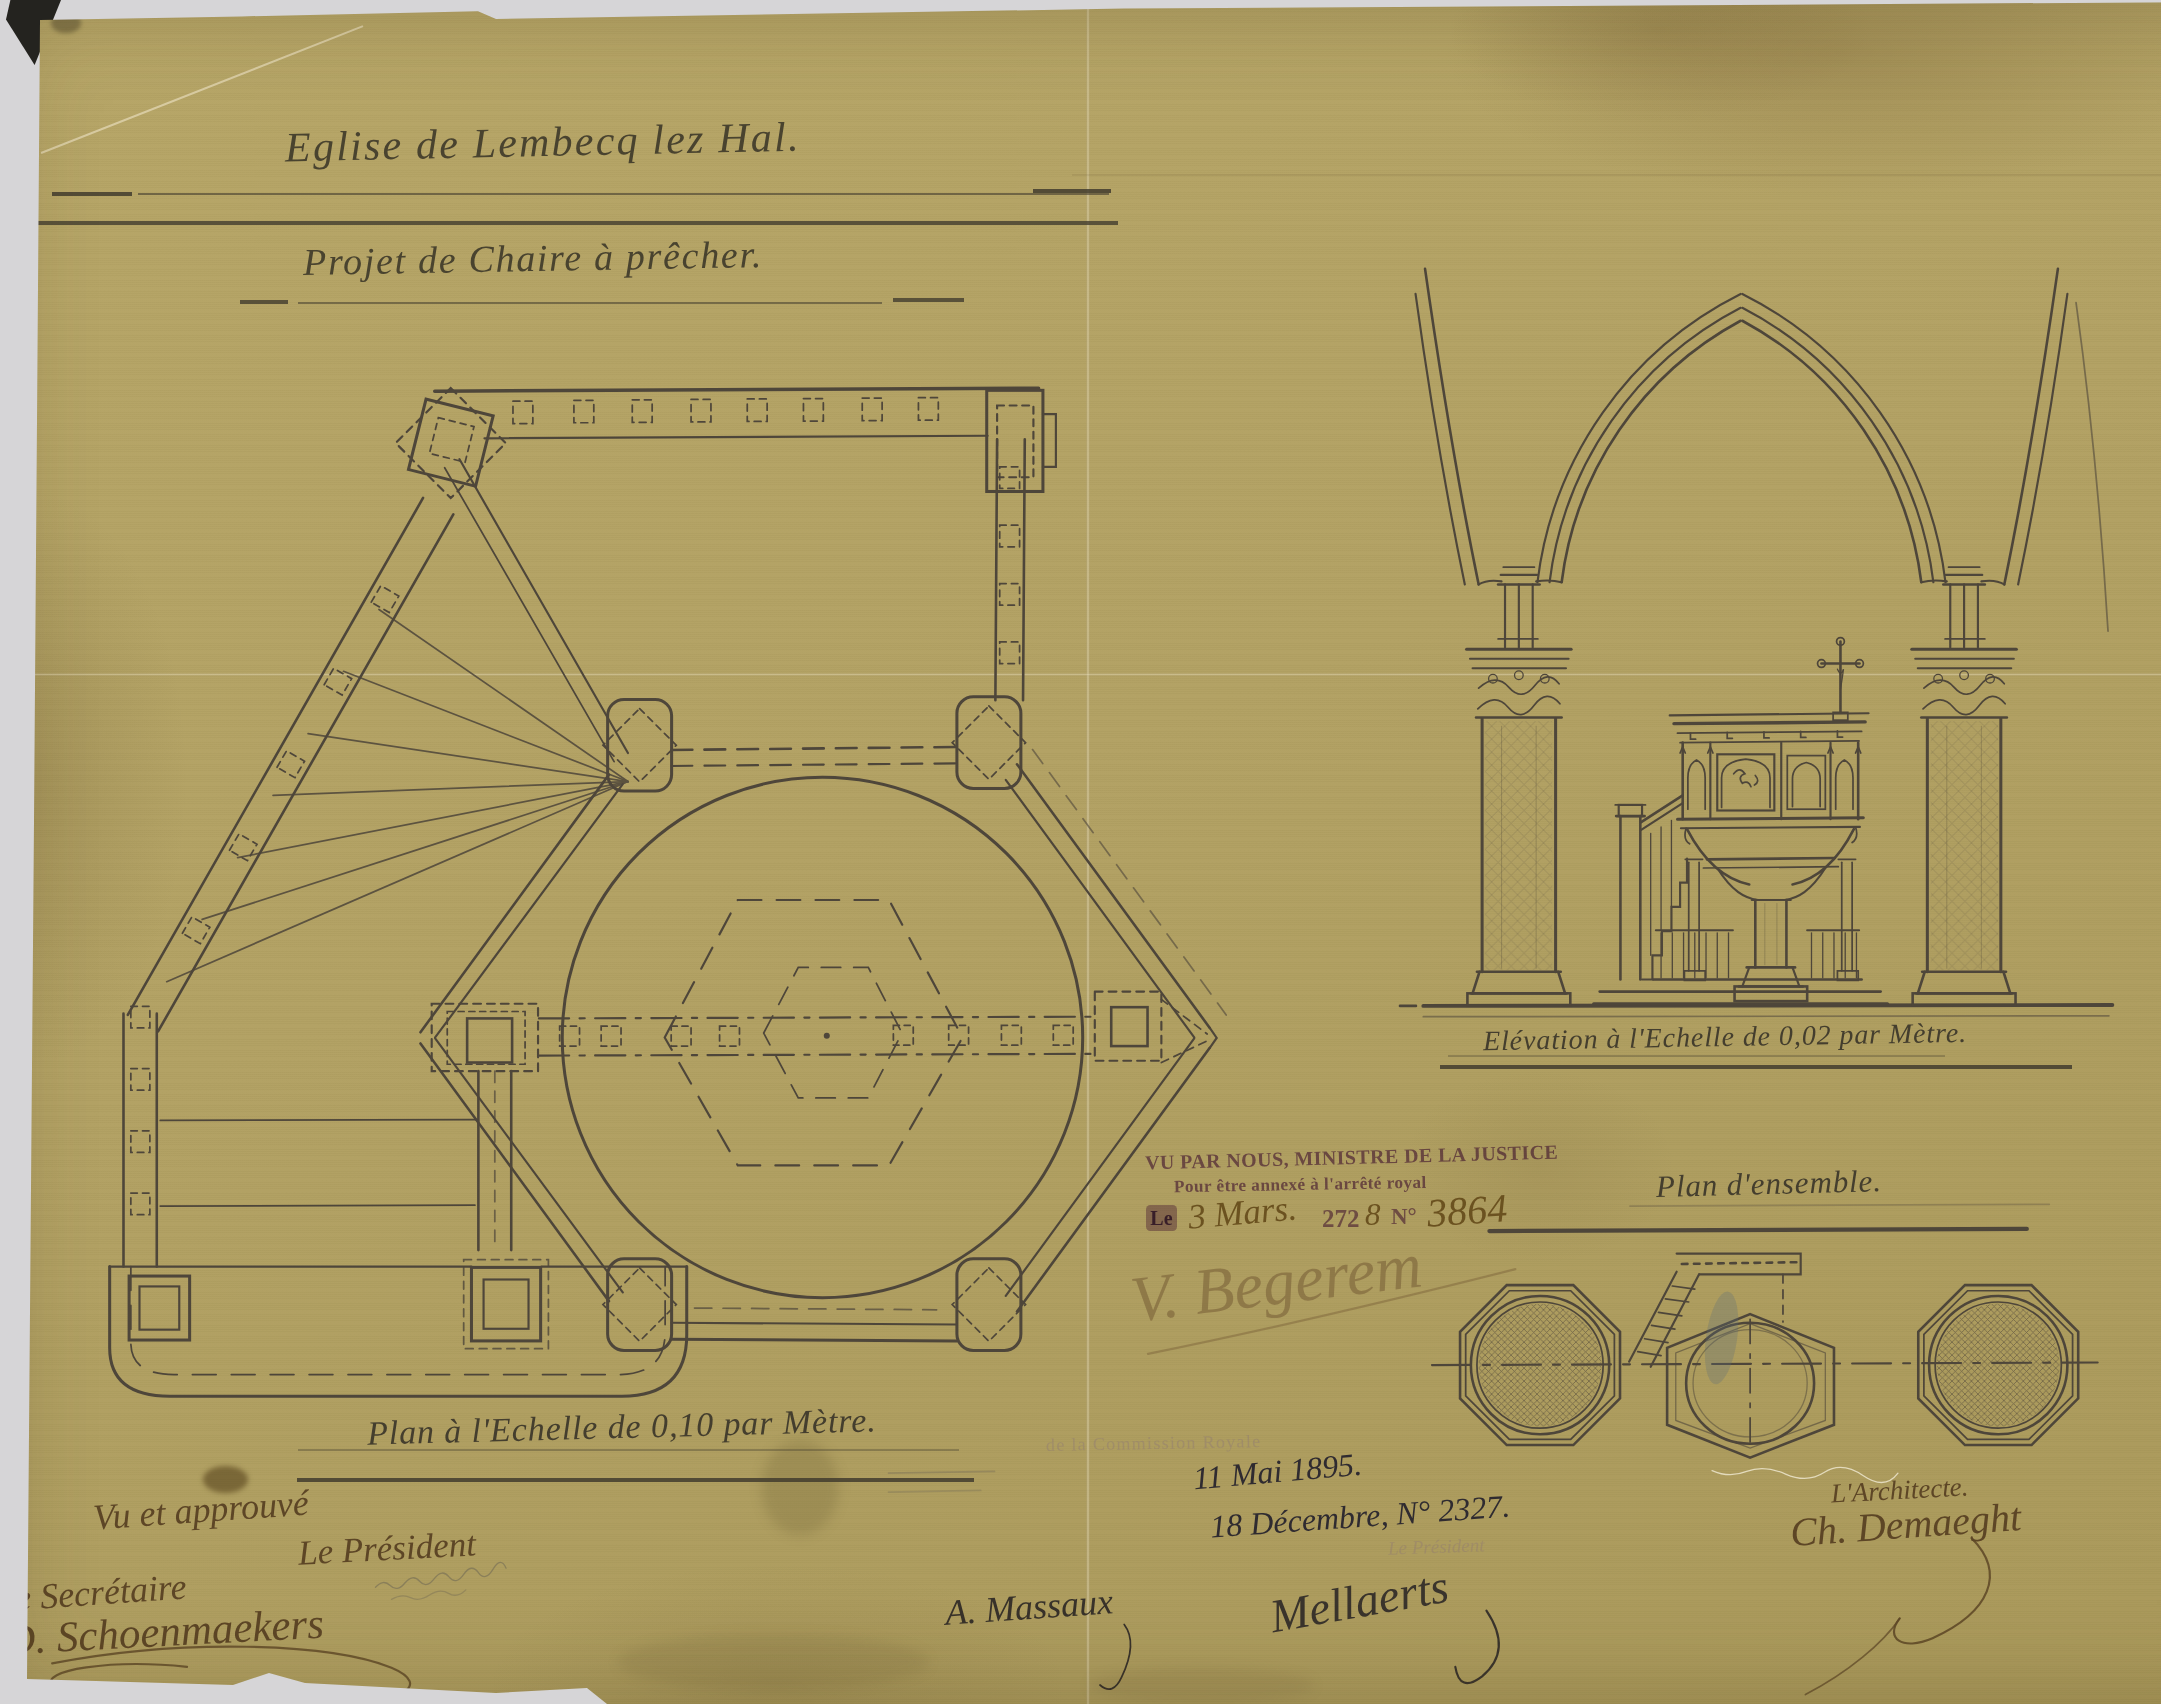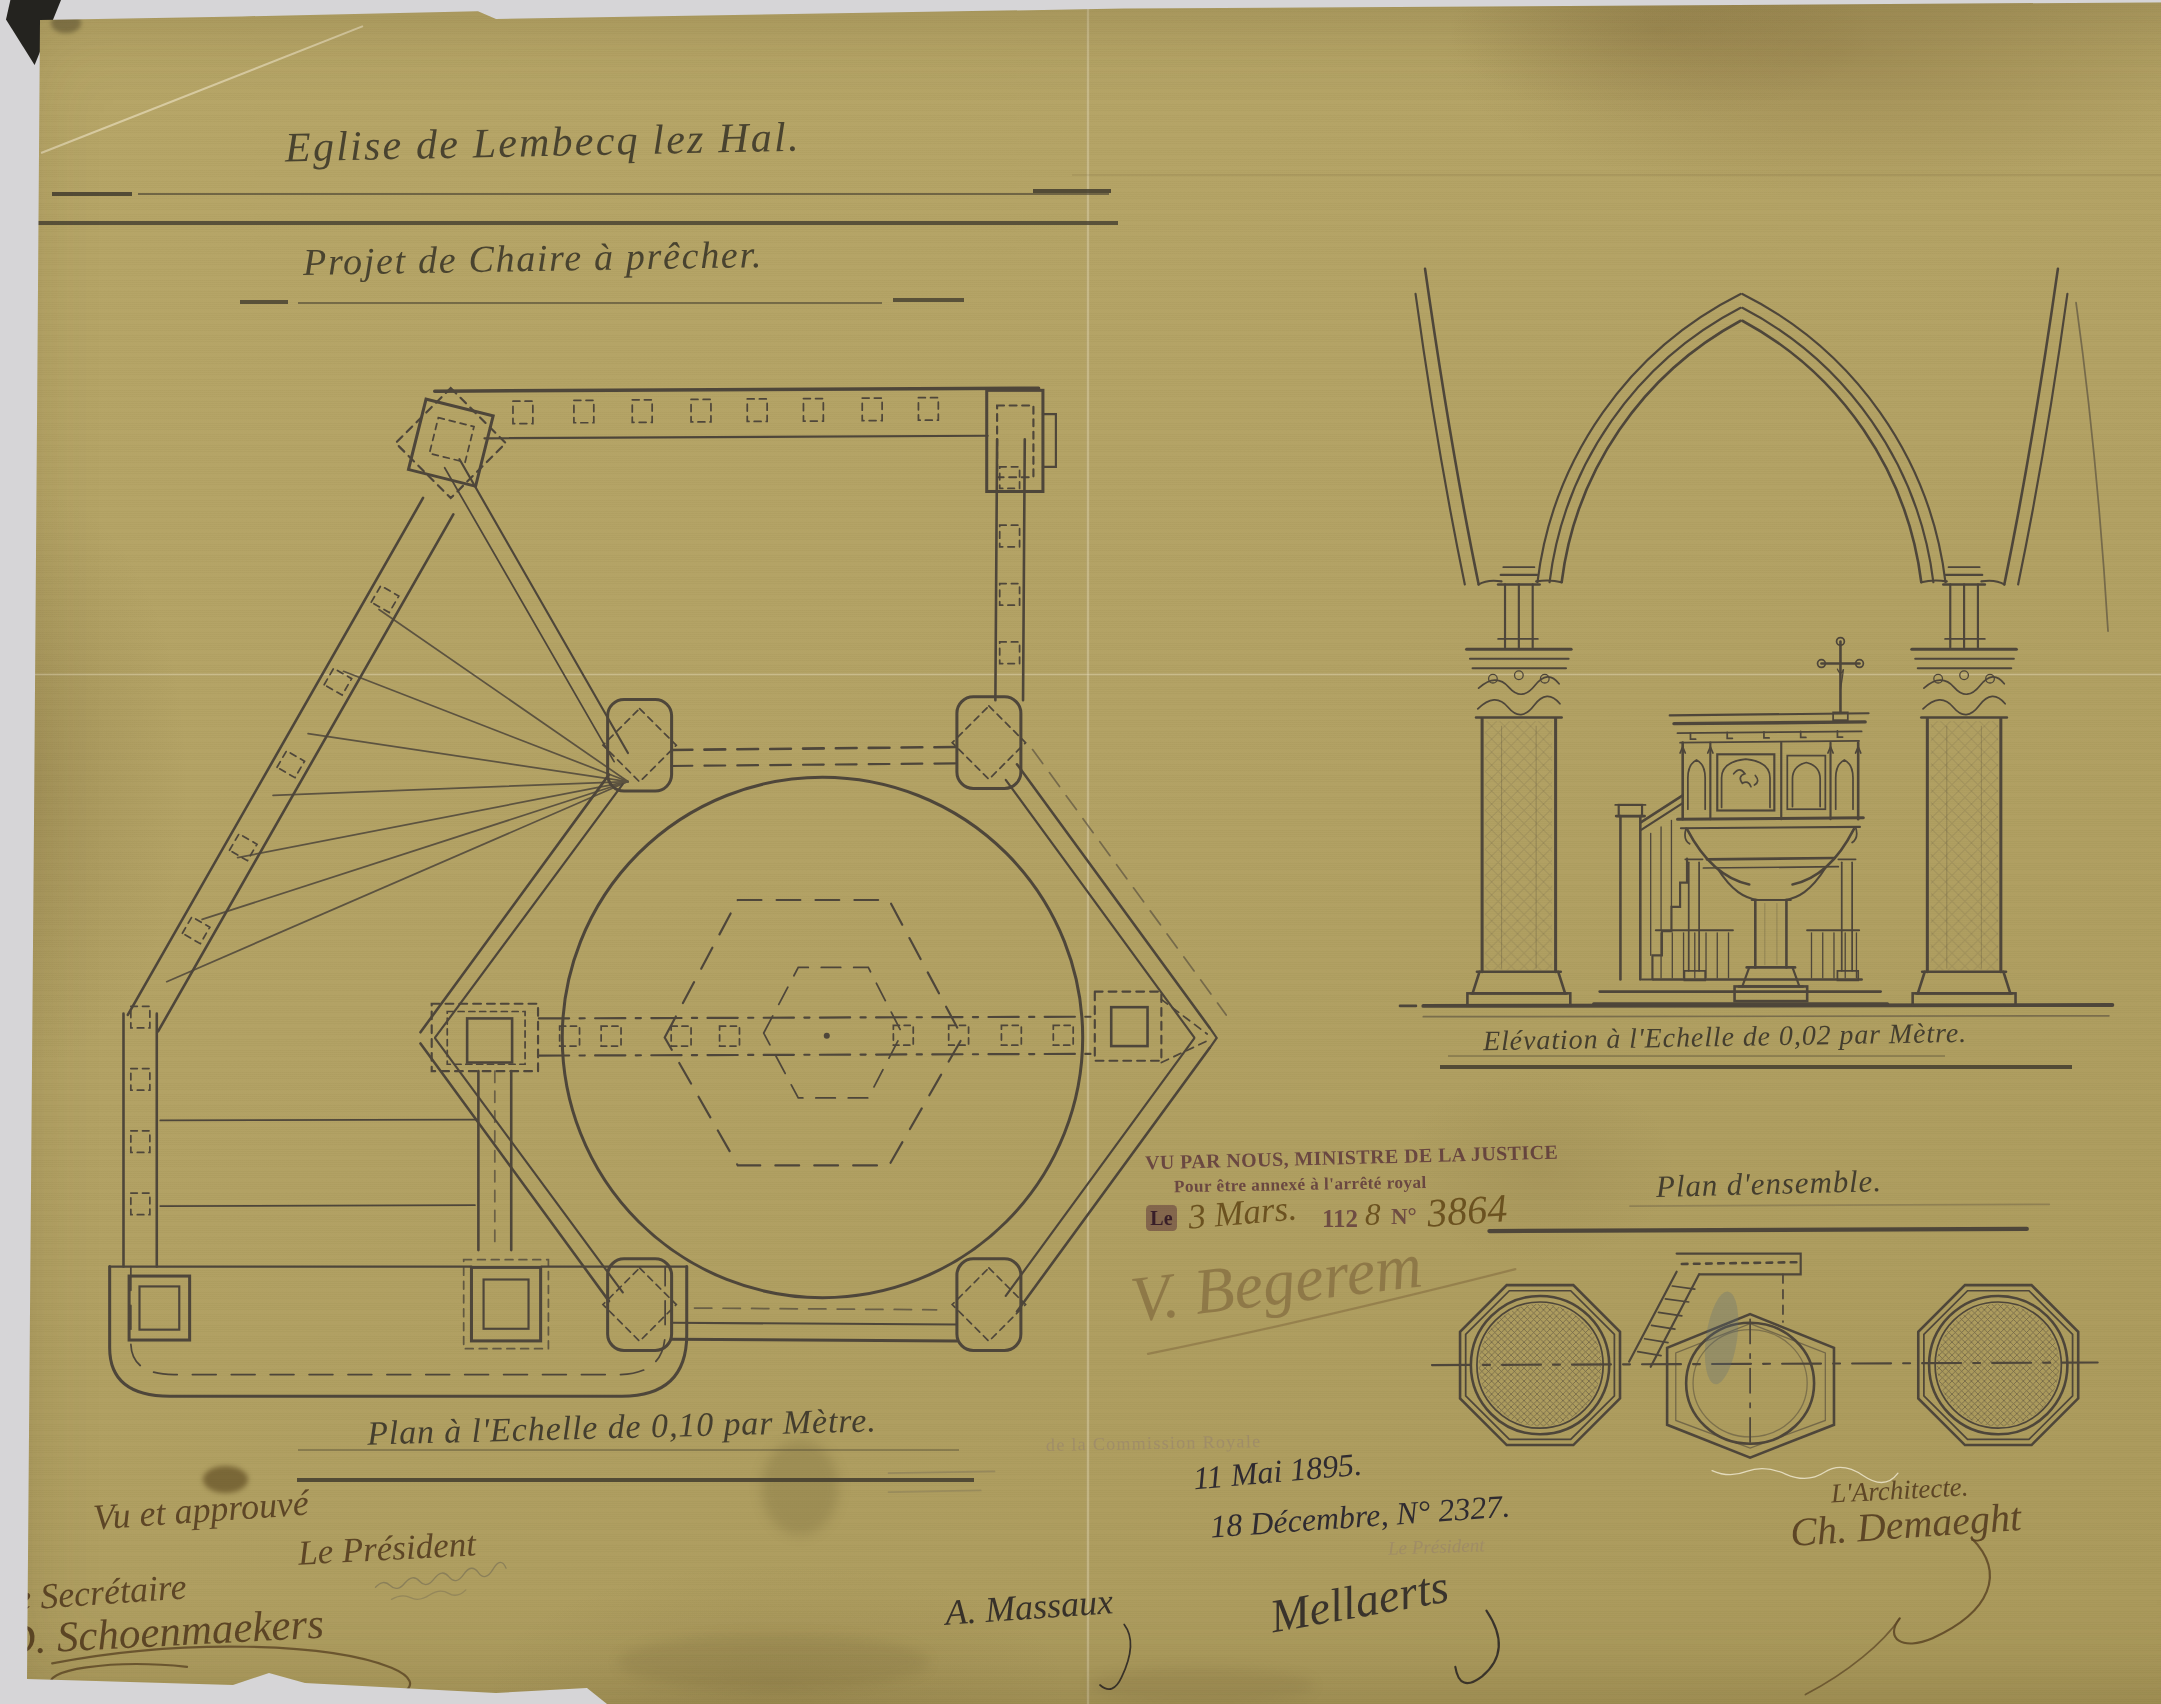--- a/index.html
+++ b/index.html
@@ -447,21 +447,21 @@
     <div class="hw" style="left:1483px;top:1021px;font-size:28px;letter-spacing:0.9px;transform:rotate(-1deg);color:#443e2e;">Elévation à l'Echelle de 0,02 par Mètre.</div>
     <div class="rule" style="left:1448px;top:1055px;width:497px;height:1.7px;opacity:.3;"></div>
     <div class="rule" style="left:1440px;top:1065px;width:632px;height:3.9px;opacity:.85;"></div>
 
     <div class="hw" style="left:1656px;top:1166px;font-size:31px;letter-spacing:0.9px;transform:rotate(-1.5deg);color:#443e2e;">Plan d'ensemble.</div>
 
     <div class="stamp" style="left:1145px;top:1146px;font-size:20px;font-weight:bold;letter-spacing:0.4px;transform:rotate(-1.5deg);opacity:.85;">VU PAR NOUS, MINISTRE DE LA JUSTICE</div>
     <div class="stamp" style="left:1174px;top:1175px;font-size:17.3px;font-weight:bold;letter-spacing:0.4px;transform:rotate(-1deg);opacity:.85;">Pour être annexé à l'arrêté royal</div>
     <div class="stamp" style="left:1146px;top:1205px;font-size:20px;font-weight:bold;background:rgba(138,91,156,.55);border-radius:4.3px;padding:1.7px 4.3px;color:rgba(70,35,95,.9);">Le</div>
     <div class="hw" style="left:1188px;top:1193px;font-size:35px;color:#6b5220;transform:rotate(-5deg);">3 Mars.</div>
-    <div class="stamp" style="left:1322px;top:1205px;font-size:25px;font-weight:bold;opacity:.8;">112</div>
+    <div class="stamp" style="left:1322px;top:1205px;font-size:25px;font-weight:bold;opacity:.8;">272</div>
     <div class="hw" style="left:1365px;top:1197px;font-size:31px;color:#6b5220;">8</div>
     <div class="stamp" style="left:1391px;top:1204px;font-size:23px;font-weight:bold;opacity:.8;">N°</div>
     <div class="hw" style="left:1427px;top:1187px;font-size:40px;color:#6b5220;transform:rotate(-4deg);">3864</div>
 
     <div class="hw" style="left:1130px;top:1245px;font-size:65px;color:rgba(116,91,52,.55);transform:rotate(-7deg);">V. Begerem</div>
 
     <div class="hw" style="left:1046px;top:1433px;font-size:18px;letter-spacing:1.3px;color:rgba(130,105,125,.30);transform:rotate(-1deg);font-style:normal;">de la Commission Royale</div>
     <div class="hw" style="left:1388px;top:1536px;font-size:19px;color:rgba(130,105,125,.28);transform:rotate(-2deg);">Le Président</div>
 
     <div class="hw" style="left:1193px;top:1453px;font-size:32px;color:#2f2b30;transform:rotate(-5deg);">11 Mai 1895.</div>

